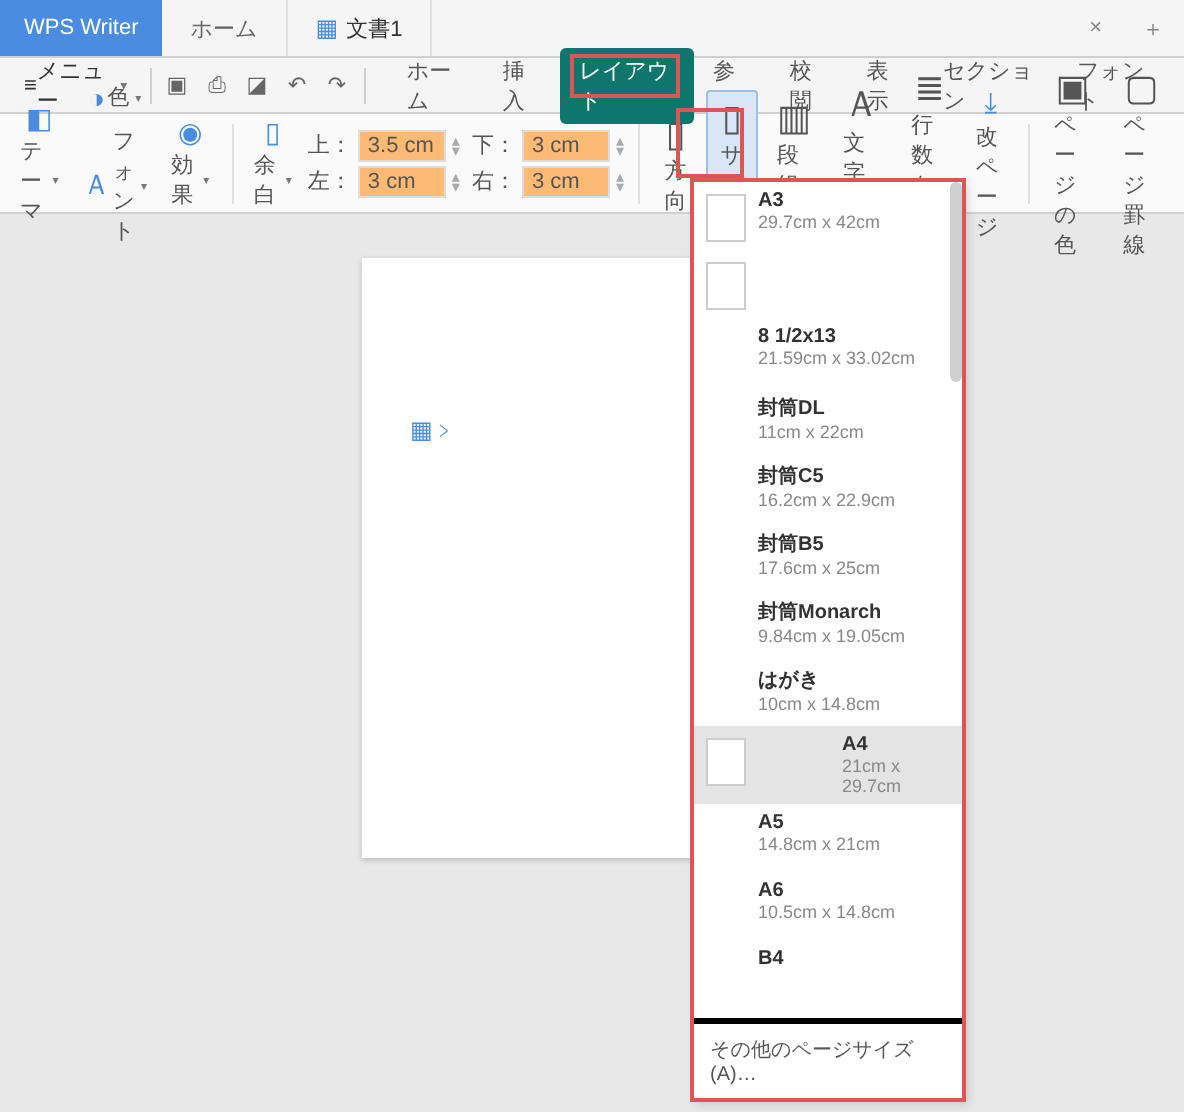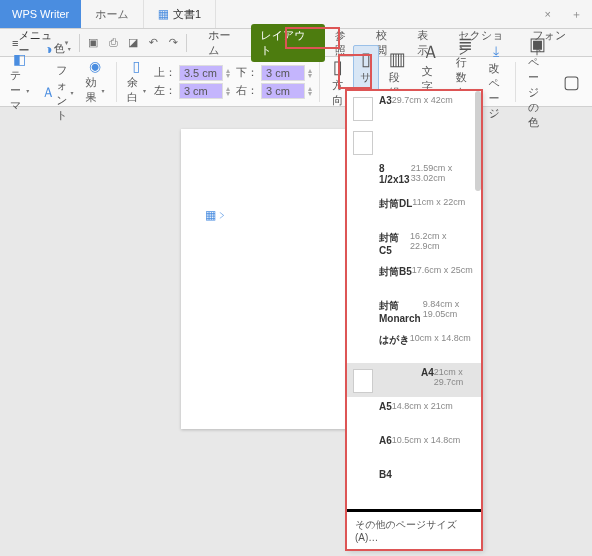--- a/index.html
+++ b/index.html
@@ -16,32 +16,32 @@
 
 
 .menubar { height: 28px; background: #f5f5f5; border-bottom: 1px solid #d0d0d0; display: flex; align-items: center; padding: 0 6px; gap: 2px; }
 .menu-drop { display: flex; align-items: center; color: #333; padding: 0 6px; }
 .menu-drop .tri { font-size: 7px; margin-left: 3px; color: #777; }
 .menu-sep { width: 1px; height: 18px; background: #d0d0d0; margin: 0 3px; }
 .qat { display: flex; align-items: center; gap: 4px; }
 .qat-ico { width: 16px; height: 16px; display: flex; align-items: center; justify-content: center; color: #666; }
 .menu-tabs { display: flex; align-items: center; margin-left: 6px; gap: 0; }
 .menu-tab { padding: 4px 10px; color: #555; border-radius: 3px; }
-.menu-tab.active { background: #4d7c0f; color: #fff; }
+.menu-tab.active { background: #0f766e; color: #fff; }
 
 
 .ribbon { height: 50px; background: #fafafa; border-bottom: 1px solid #d0d0d0; display: flex; align-items: center; padding: 0 6px; gap: 4px; }
 .rib-btn { display: flex; flex-direction: column; align-items: center; justify-content: center; padding: 2px 4px; color: #555; font-size: 10px; gap: 1px; }
 .rib-btn .ico { font-size: 14px; color: #4a8de0; }
 .rib-btn .tri { font-size: 6px; color: #777; margin-left: 2px; }
 .rib-row2 { display: flex; align-items: center; gap: 3px; }
 .rib-sep { width: 1px; height: 40px; background: #e0e0e0; margin: 0 3px; }
 .margin-grid { display: grid; grid-template-columns: auto auto; gap: 2px 6px; font-size: 10px; color: #555; }
 .margin-cell { display: flex; align-items: center; gap: 3px; }
-.margin-val { border: 1px solid #ddd; padding: 1px 4px; width: 44px; text-align: left; background: #c4b5fd; }
+.margin-val { border: 1px solid #ddd; padding: 1px 4px; width: 44px; text-align: left; background: #fdba74; }
 .margin-spin { color: #aaa; font-size: 8px; line-height: 5px; }
 .rib-big { display: flex; flex-direction: column; align-items: center; padding: 2px 6px; font-size: 10px; color: #555; }
 .rib-big .ico { font-size: 18px; }
 .rib-big.sel { background: #d8e6f5; border: 1px solid #9ac0e8; border-radius: 2px; }
 
 
 .redbox1 { position: absolute; left: 285px; top: 27px; width: 55px; height: 22px; border: 2px solid #d55; pointer-events: none; }
 .redbox2 { position: absolute; left: 338px; top: 54px; width: 34px; height: 35px; border: 2px solid #d55; pointer-events: none; }
 .redbox3 { position: absolute; left: 345px; top: 89px; width: 138px; height: 462px; border: 2px solid #d55; pointer-events: none; }
 
@@ -50,21 +50,21 @@
 .page { width: 230px; height: 300px; background: #fff; box-shadow: 0 1px 3px rgba(0,0,0,.2); position: relative; }
 .page-ico { position: absolute; left: 24px; top: 78px; font-size: 12px; color: #4a8de0; }
 
 
 .size-menu { position: absolute; left: 346px; top: 90px; width: 136px; height: 460px; background: #fff; border: 1px solid #c8c8c8; box-shadow: 2px 2px 5px rgba(0,0,0,.15); display: flex; flex-direction: column; }
 .size-list { flex: 1; overflow: hidden; position: relative; }
 .size-item { display: flex; align-items: flex-start; padding: 4px 6px; gap: 6px; }
 .size-item.sel { background: #e4e4e4; gap: 48px; }
 .size-thumb { width: 20px; height: 24px; border: 1px solid #ccc; background: #fff; flex-shrink: 0; margin-top: 2px; }
 .size-thumb.hidden { visibility: hidden; }
-.size-txt { display: flex; flex-direction: row; }
+.size-txt { display: flex; flex-direction: column; }
 .size-name { color: #333; font-size: 10px; font-weight: bold; }
 .size-dim { color: #888; font-size: 9px; }
 .size-scroll { position: absolute; right: 0; top: 0; width: 6px; height: 100px; background: #d0d0d0; border-radius: 3px; }
 .size-footer { border-top: 3px solid #000000; padding: 6px 8px; color: #555; font-size: 10px; }
 </style>
 </head>
 <body>
 
 <div class="titlebar">
   <div class="app-name">WPS Writer</div>
@@ -85,20 +85,21 @@
   <div class="qat">
     <span class="qat-ico">▣</span>
     <span class="qat-ico">⎙</span>
     <span class="qat-ico">◪</span>
     <span class="qat-ico">↶</span>
     <span class="qat-ico">↷</span>
   </div>
   <div class="menu-sep"></div>
   <div class="menu-tabs">
     <div class="menu-tab">ホーム</div>
+    <div class="menu-tab">挿入</div>
     <div class="menu-tab active">レイアウト</div>
     <div class="menu-tab">参照</div>
     <div class="menu-tab">校閲</div>
     <div class="menu-tab">表示</div>
     <div class="menu-tab">セクション</div>
     <div class="menu-tab">フォント</div>
   </div>
 </div>
 
 <div class="ribbon">
@@ -187,20 +188,21 @@
       <span class="ico">⤓</span>
       <span>改ページ</span>
     </div>
   <div class="rib-sep"></div>
   <div class="rib-big">
       <span class="ico">▣</span>
       <span>ページの色</span>
     </div>
   <div class="rib-big">
       <span class="ico">▢</span>
+      <span>ページ罫線</span>
     </div>
 </div>
 
 <div class="docarea">
   <div class="page">
     <span class="page-ico">▦﹥</span>
   </div>
 </div>
 
 <div class="size-menu">

